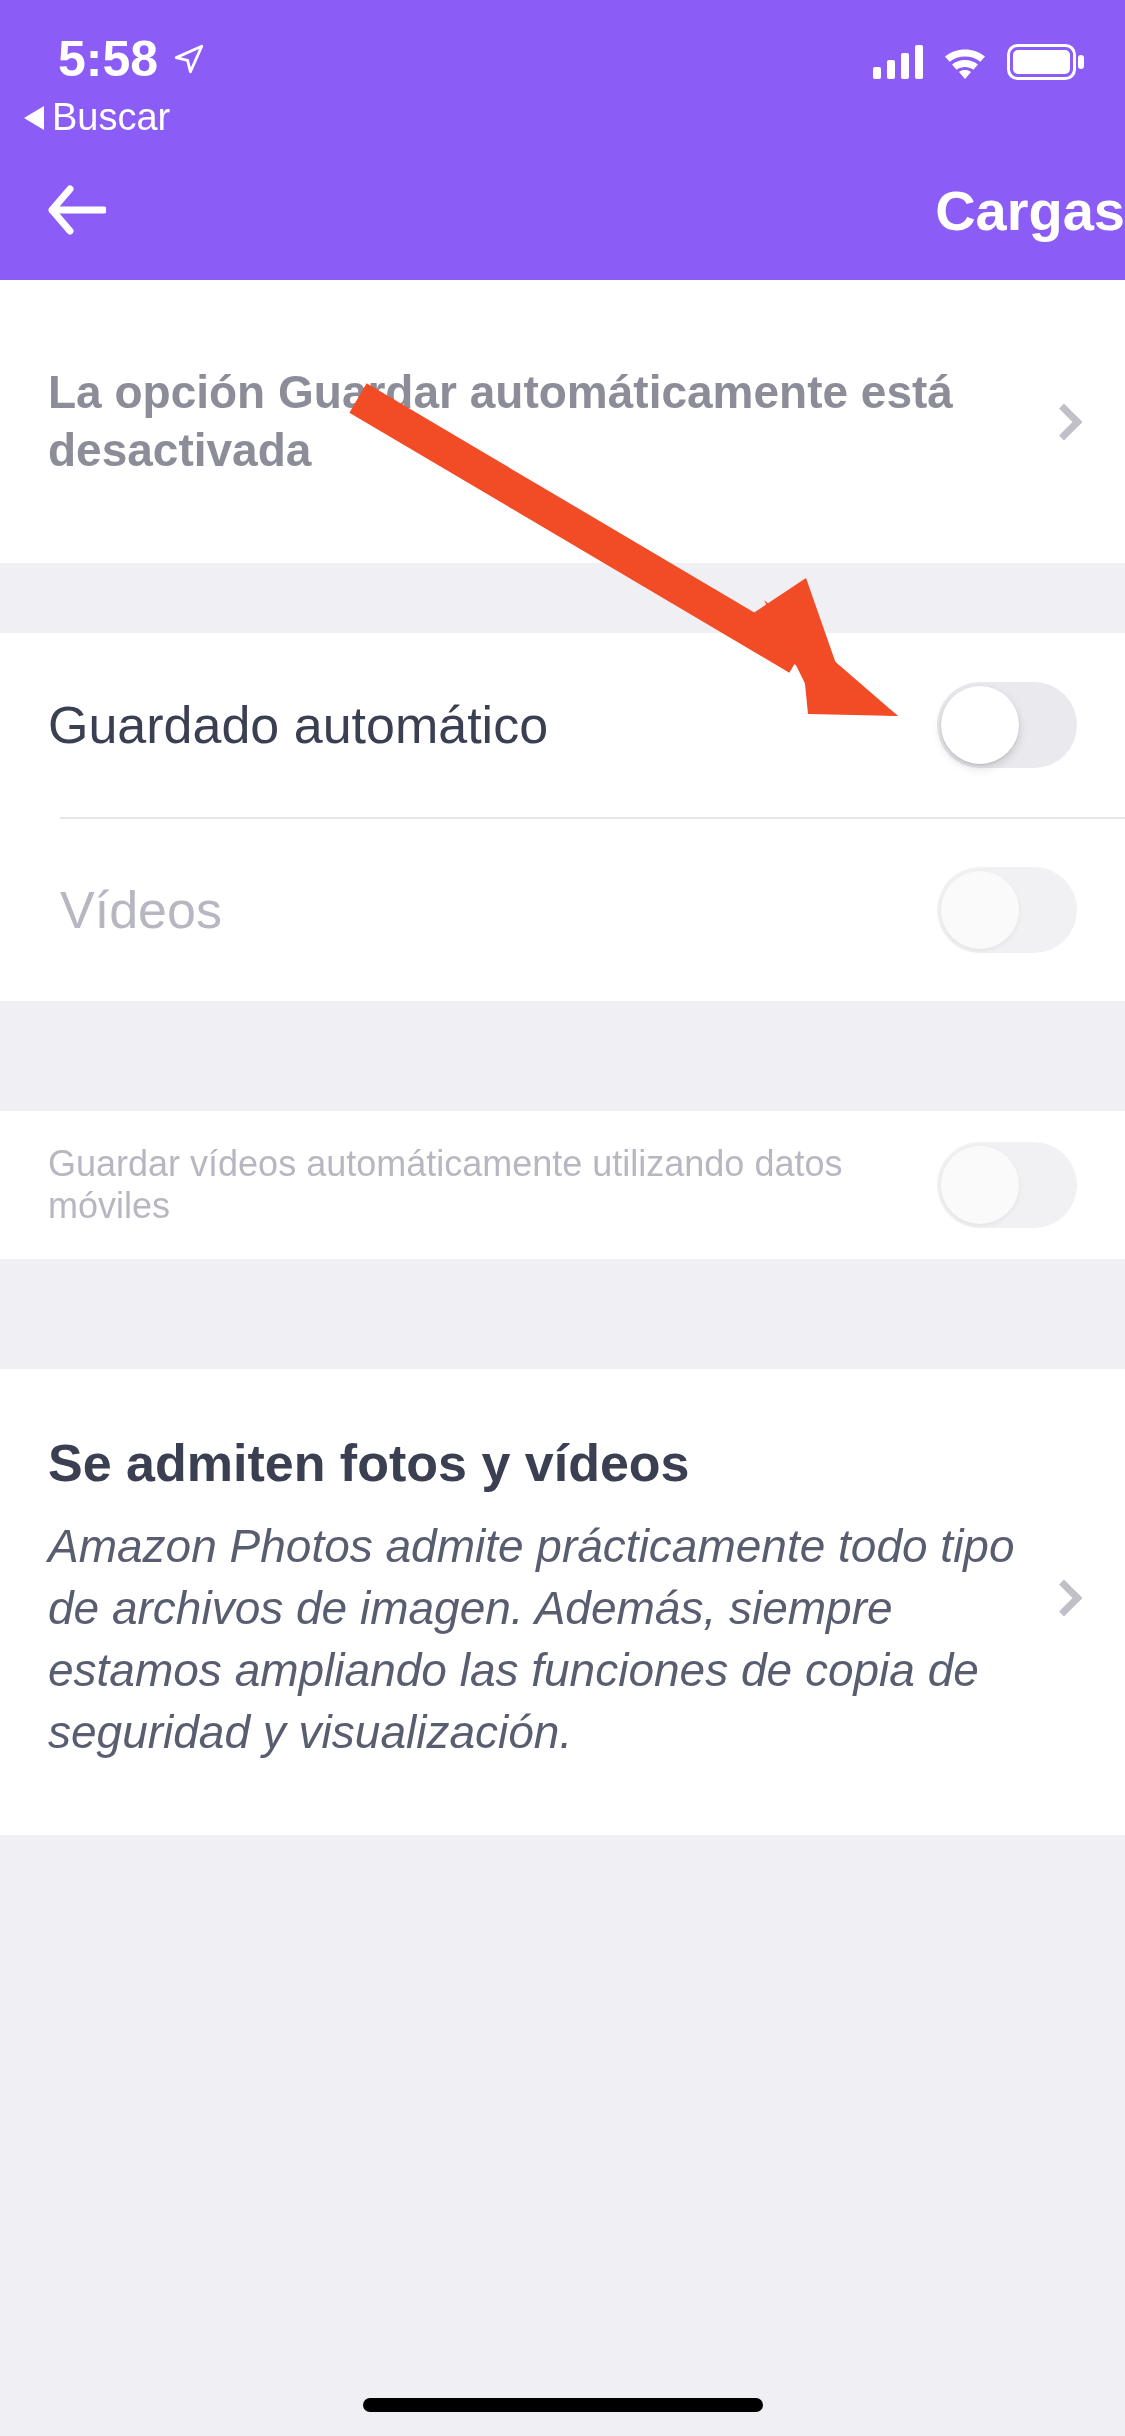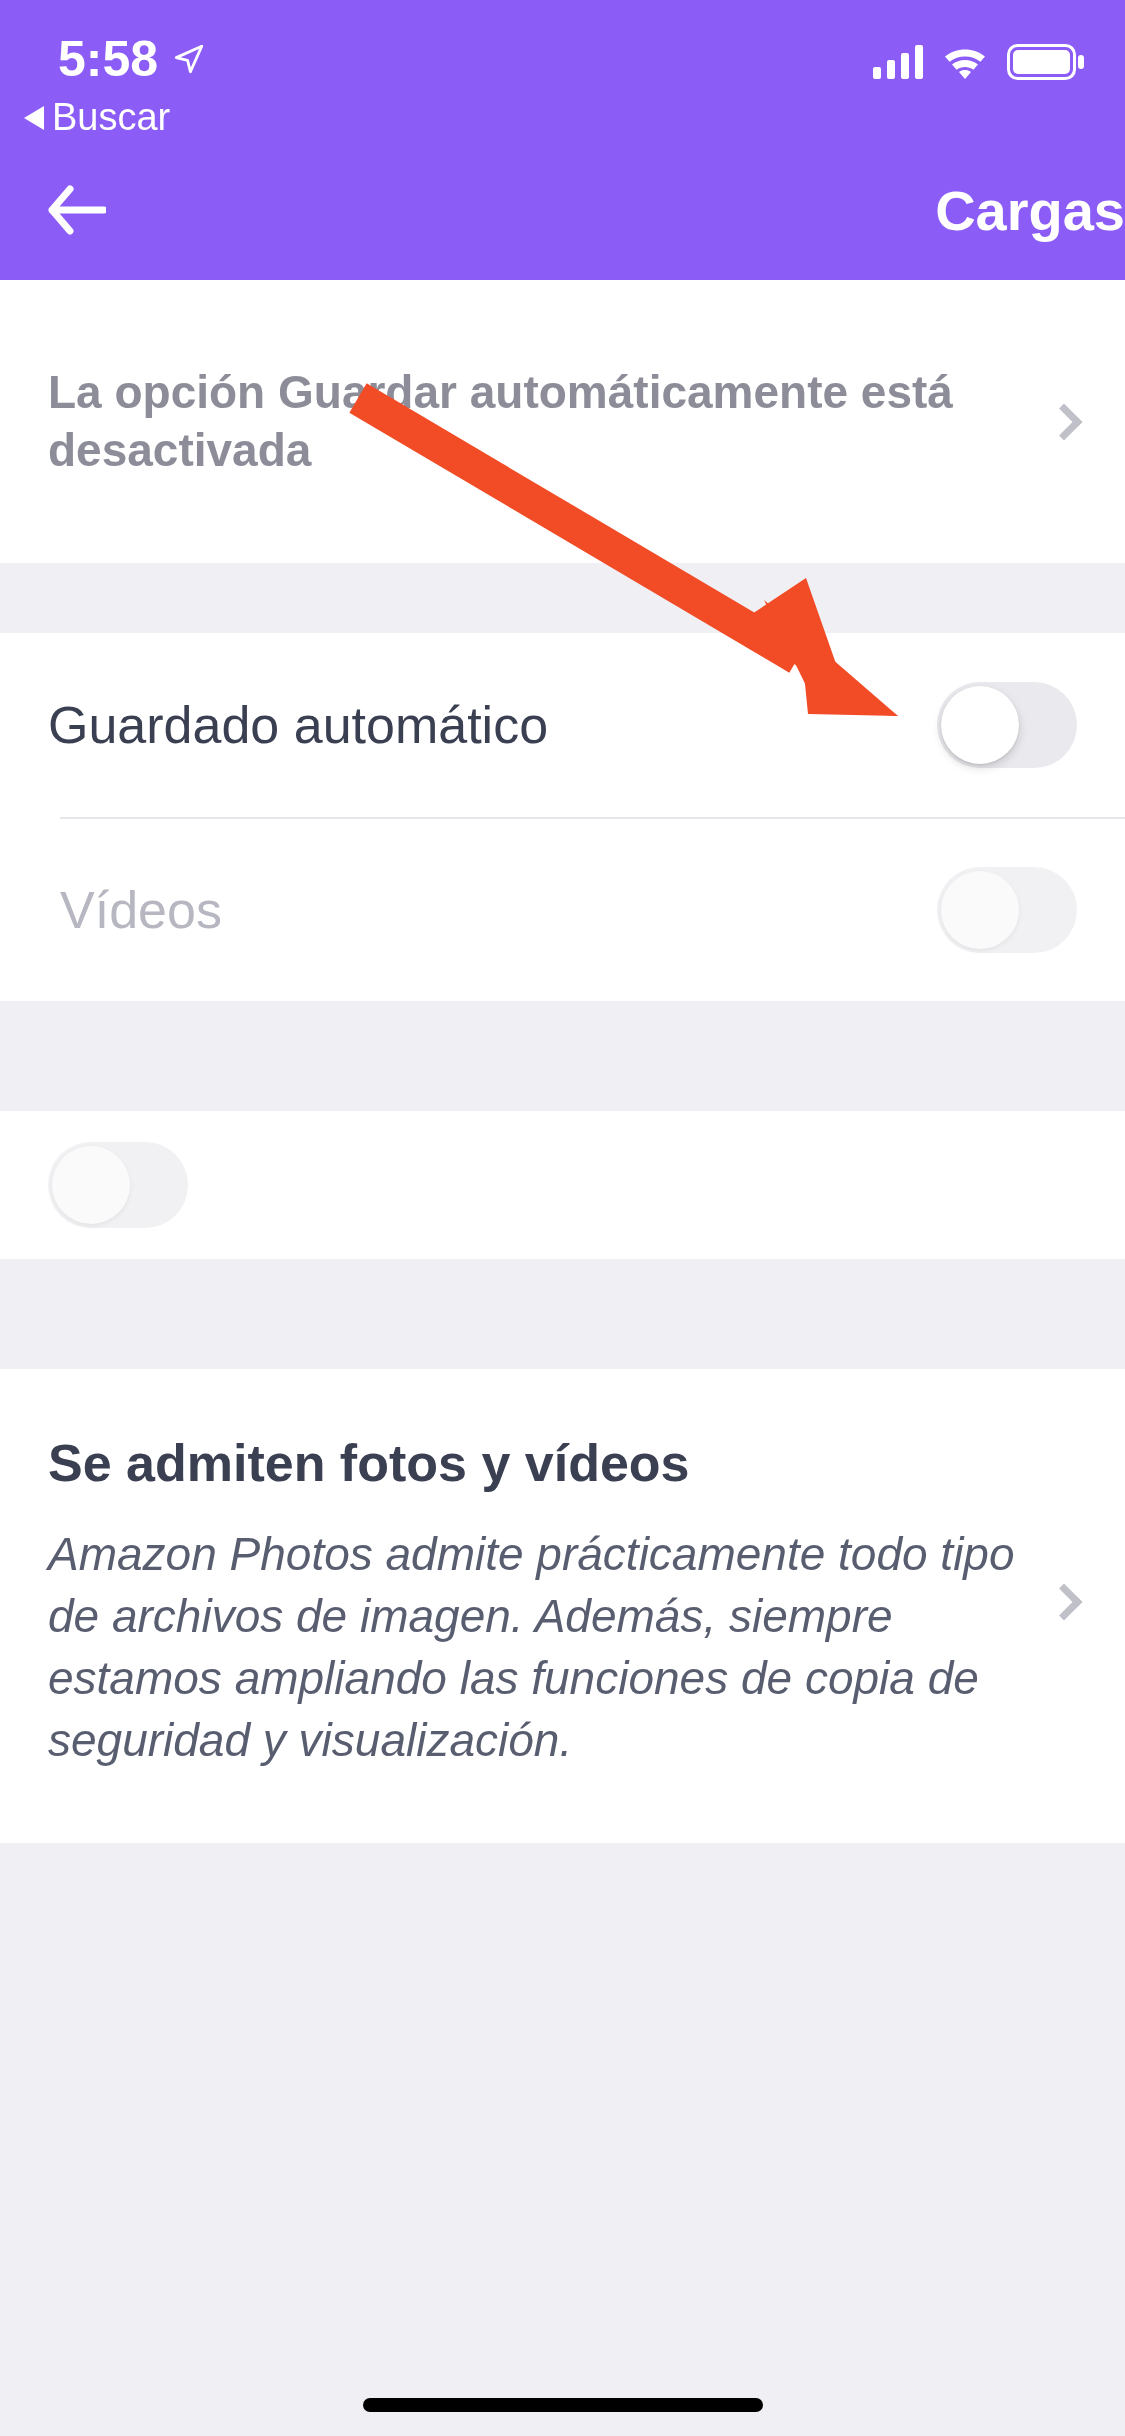--- a/index.html
+++ b/index.html
@@ -138,21 +138,21 @@
     padding: 64px 48px 72px 48px;
     display:flex;
     align-items:center;
     gap: 24px;
   }
   .info-body { flex:1; }
   .info-title {
     font-size: 52px;
     font-weight: 700;
     color: #3b3f52;
-    margin-bottom: 30px;
+    margin-bottom: 22px;
   }
   .info-text {
     font-size: 46px;
     line-height: 1.35;
     color: #595d70;
     font-style: italic;
   }
 
   
   .chevron-right {
@@ -264,20 +264,21 @@
     <div class="toggle disabled">
       <div class="knob"></div>
     </div>
   </div>
 </div>
 
 <div class="section-gap"></div>
 
 <div class="section">
   <div class="row small">
+    <div class="row-label small">Guardar vídeos automáticamente utilizando datos móviles</div>
     <div class="toggle disabled">
       <div class="knob"></div>
     </div>
   </div>
 </div>
 
 <div class="section-gap-med"></div>
 
 <div class="section">
   <div class="info">

